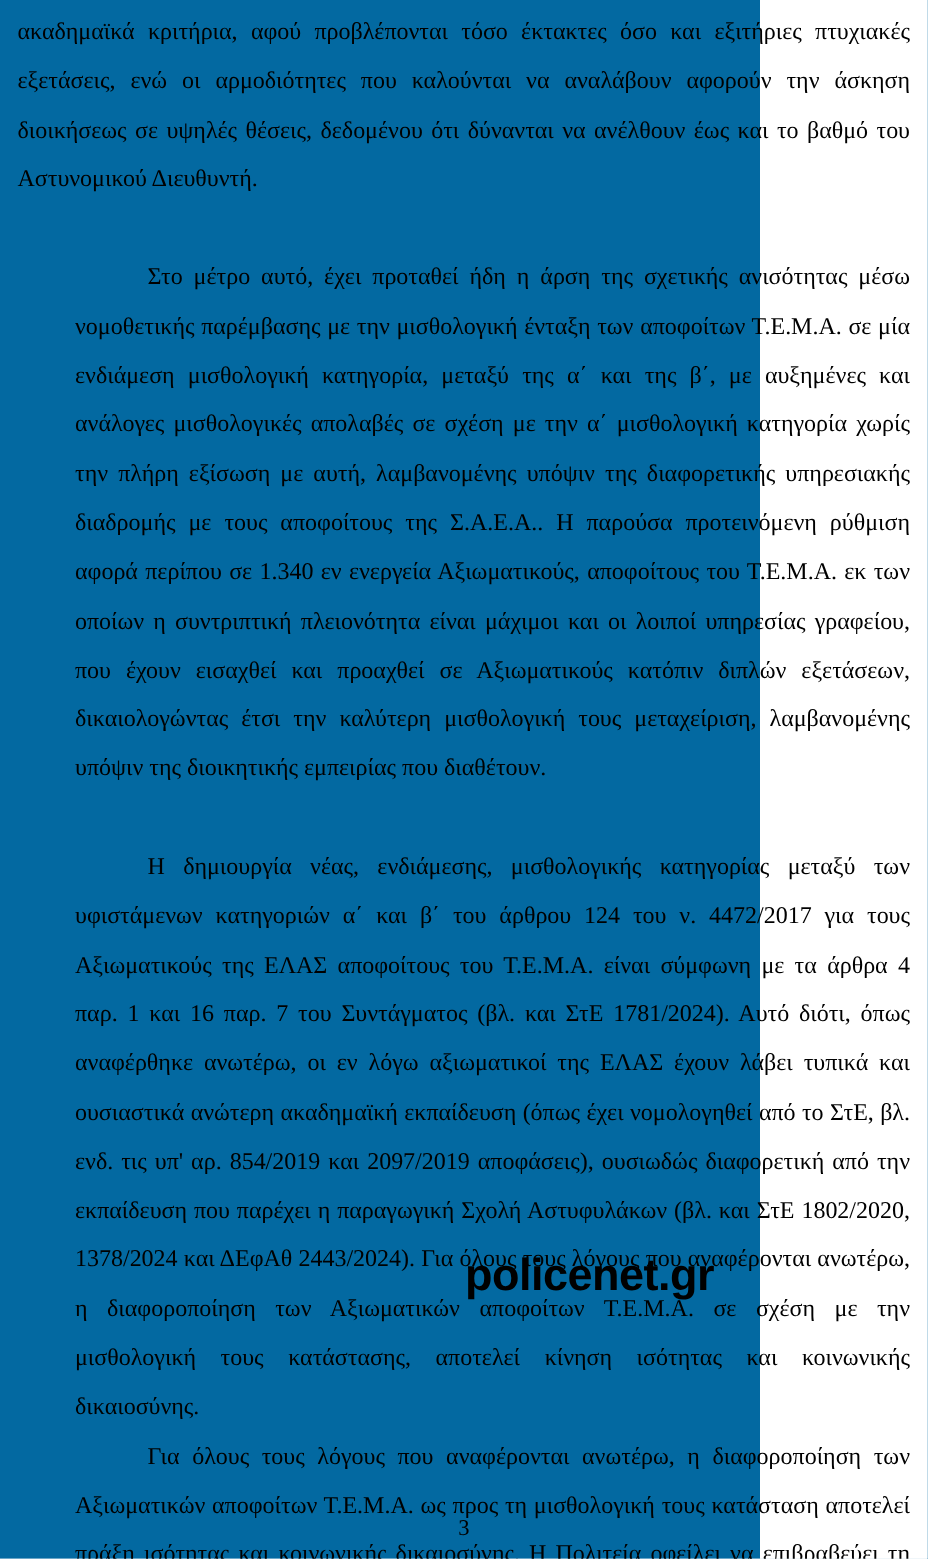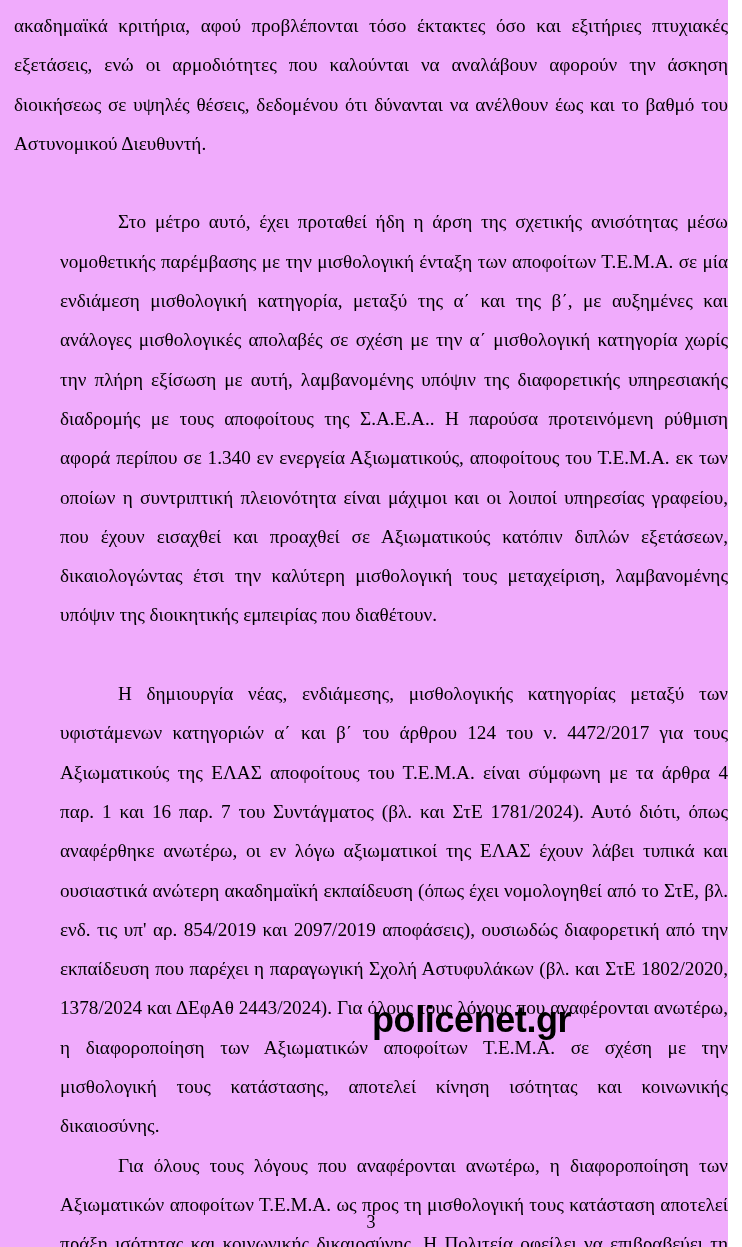--- a/index.html
+++ b/index.html
@@ -13,23 +13,23 @@
     position: relative;
     overflow: hidden;
     font-family: "Liberation Serif", "DejaVu Serif", serif;
     color: #000000;
   }
 
   #page {
     position: absolute;
     left: 0;
     top: 0;
-    width: 728px;
+    width: 608px;
     height: 1247px;
-    background: #f0abfc;
+    background: #0369a1;
   }
 
   #text-body {
     position: absolute;
     left: 14px;
     top: 0px;
     width: 714px;
   }
 
   .para {

